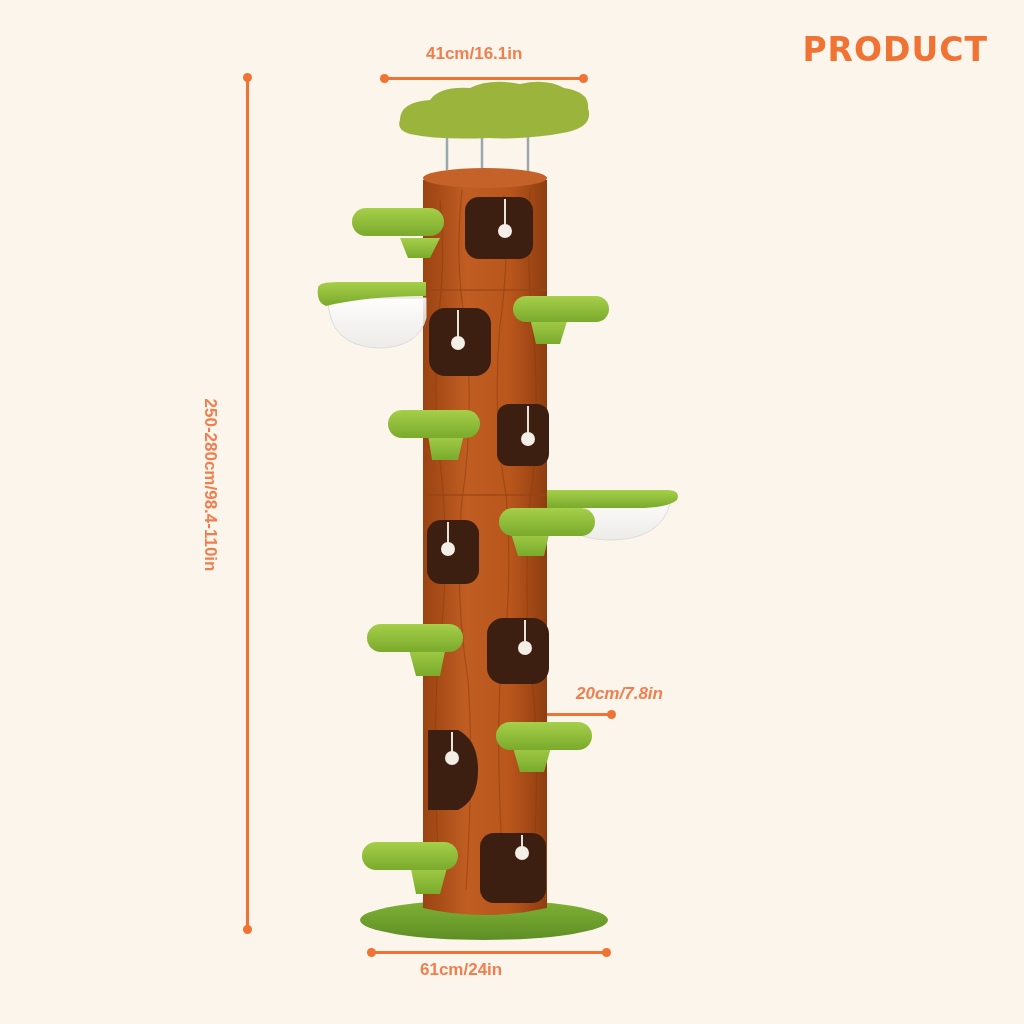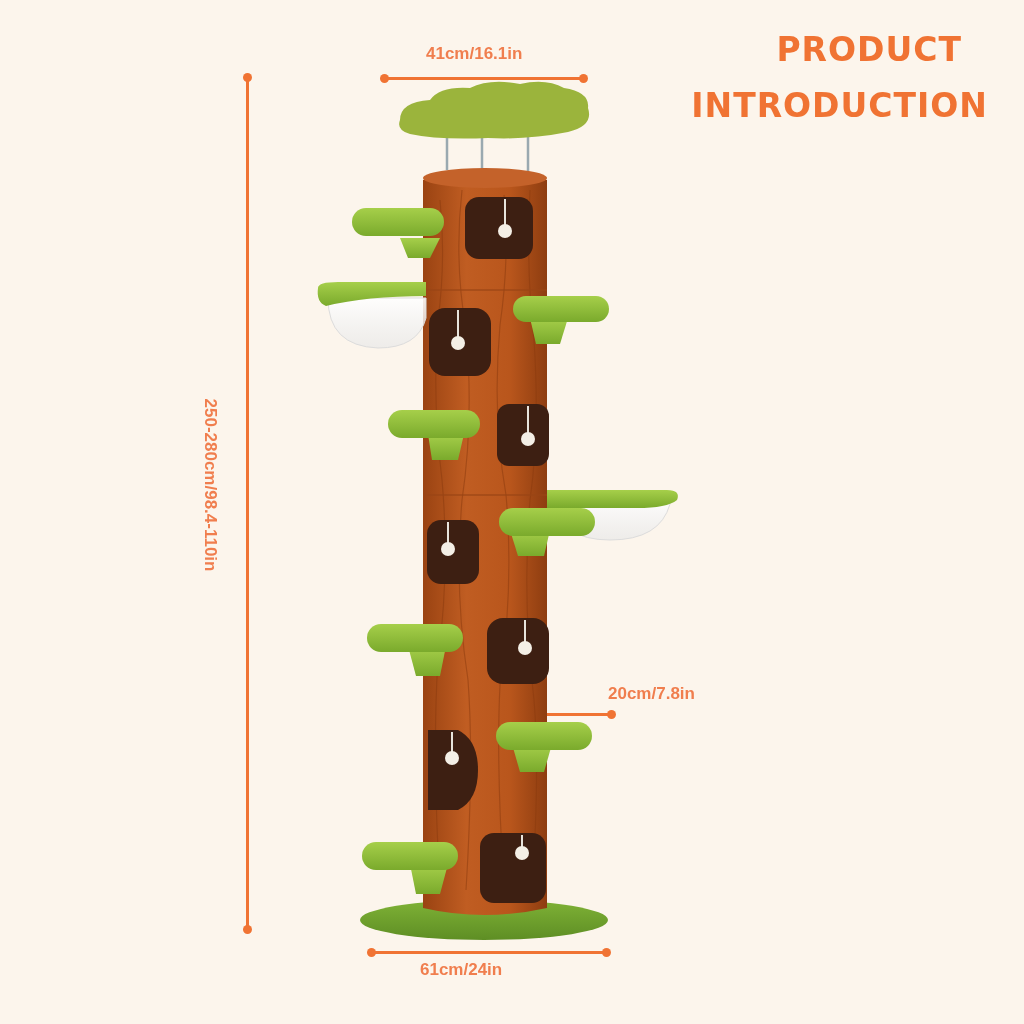--- a/index.html
+++ b/index.html
@@ -1,45 +1,44 @@
 <!DOCTYPE html>
 <html><head>
 <meta charset="utf-8">
 <style>
   html, body { margin:0; padding:0; }
   body { width:1024px; height:1024px; background:#fcf5ec; position:relative; overflow:hidden; font-family:"Liberation Sans", sans-serif; }
   .title { position:absolute; right:36px; top:22px; text-align:right; color:#f07333; font-family:"DejaVu Sans", sans-serif; font-weight:bold; font-size:33px; line-height:56px; letter-spacing:1px; }
-  .title .l1 { display:block; margin-right:26px; }
+  .title .l1 { display:block; margin-right:0; }
   .title .l2 { display:block; }
   .dim-label { position:absolute; color:#f07e4e; font-weight:bold; font-size:17px; font-family:"Liberation Sans", sans-serif; white-space:nowrap; }
   .hline { position:absolute; height:3px; background:#f07333; }
   .vline { position:absolute; width:3px; background:#f07333; }
   .dot { position:absolute; width:9px; height:9px; border-radius:50%; background:#f07333; }
   .vlabel { position:absolute; left:210px; top:485px; transform:translate(-50%,-50%) rotate(90deg); color:#f07e4e; font-weight:bold; font-size:17px; white-space:nowrap; }
   svg.tree { position:absolute; left:0; top:0; }
 </style>
 </head>
 <body>
 
 <div class="title">
   <span class="l1">PRODUCT</span>
-  <span class="l2">INTRODUCTION</span>
 </div>
 
 <div class="dim-label" style="left:426px; top:44px;">41cm/16.1in</div>
 <div class="hline" style="left:385px; top:77px; width:198px;"></div>
 <div class="dot" style="left:380px; top:74px;"></div>
 <div class="dot" style="left:579px; top:74px;"></div>
 
 <div class="vline" style="left:246px; top:77px; height:852px;"></div>
 <div class="dot" style="left:243px; top:73px;"></div>
 <div class="dot" style="left:243px; top:925px;"></div>
 <div class="vlabel">250-280cm/98.4-110in</div>
 
-<div class="dim-label" style="left:608px; top:684px;">20cm/7.8in</div>
+<div class="dim-label" style="left:576px; top:684px;font-style:italic;">20cm/7.8in</div>
 <div class="hline" style="left:495px; top:713px; width:116px;"></div>
 <div class="dot" style="left:491px; top:710px;"></div>
 <div class="dot" style="left:607px; top:710px;"></div>
 
 <div class="dim-label" style="left:420px; top:960px;">61cm/24in</div>
 <div class="hline" style="left:372px; top:951px; width:234px;"></div>
 <div class="dot" style="left:367px; top:948px;"></div>
 <div class="dot" style="left:602px; top:948px;"></div>
 
 <svg class="tree" width="1024" height="1024" viewBox="0 0 1024 1024">

